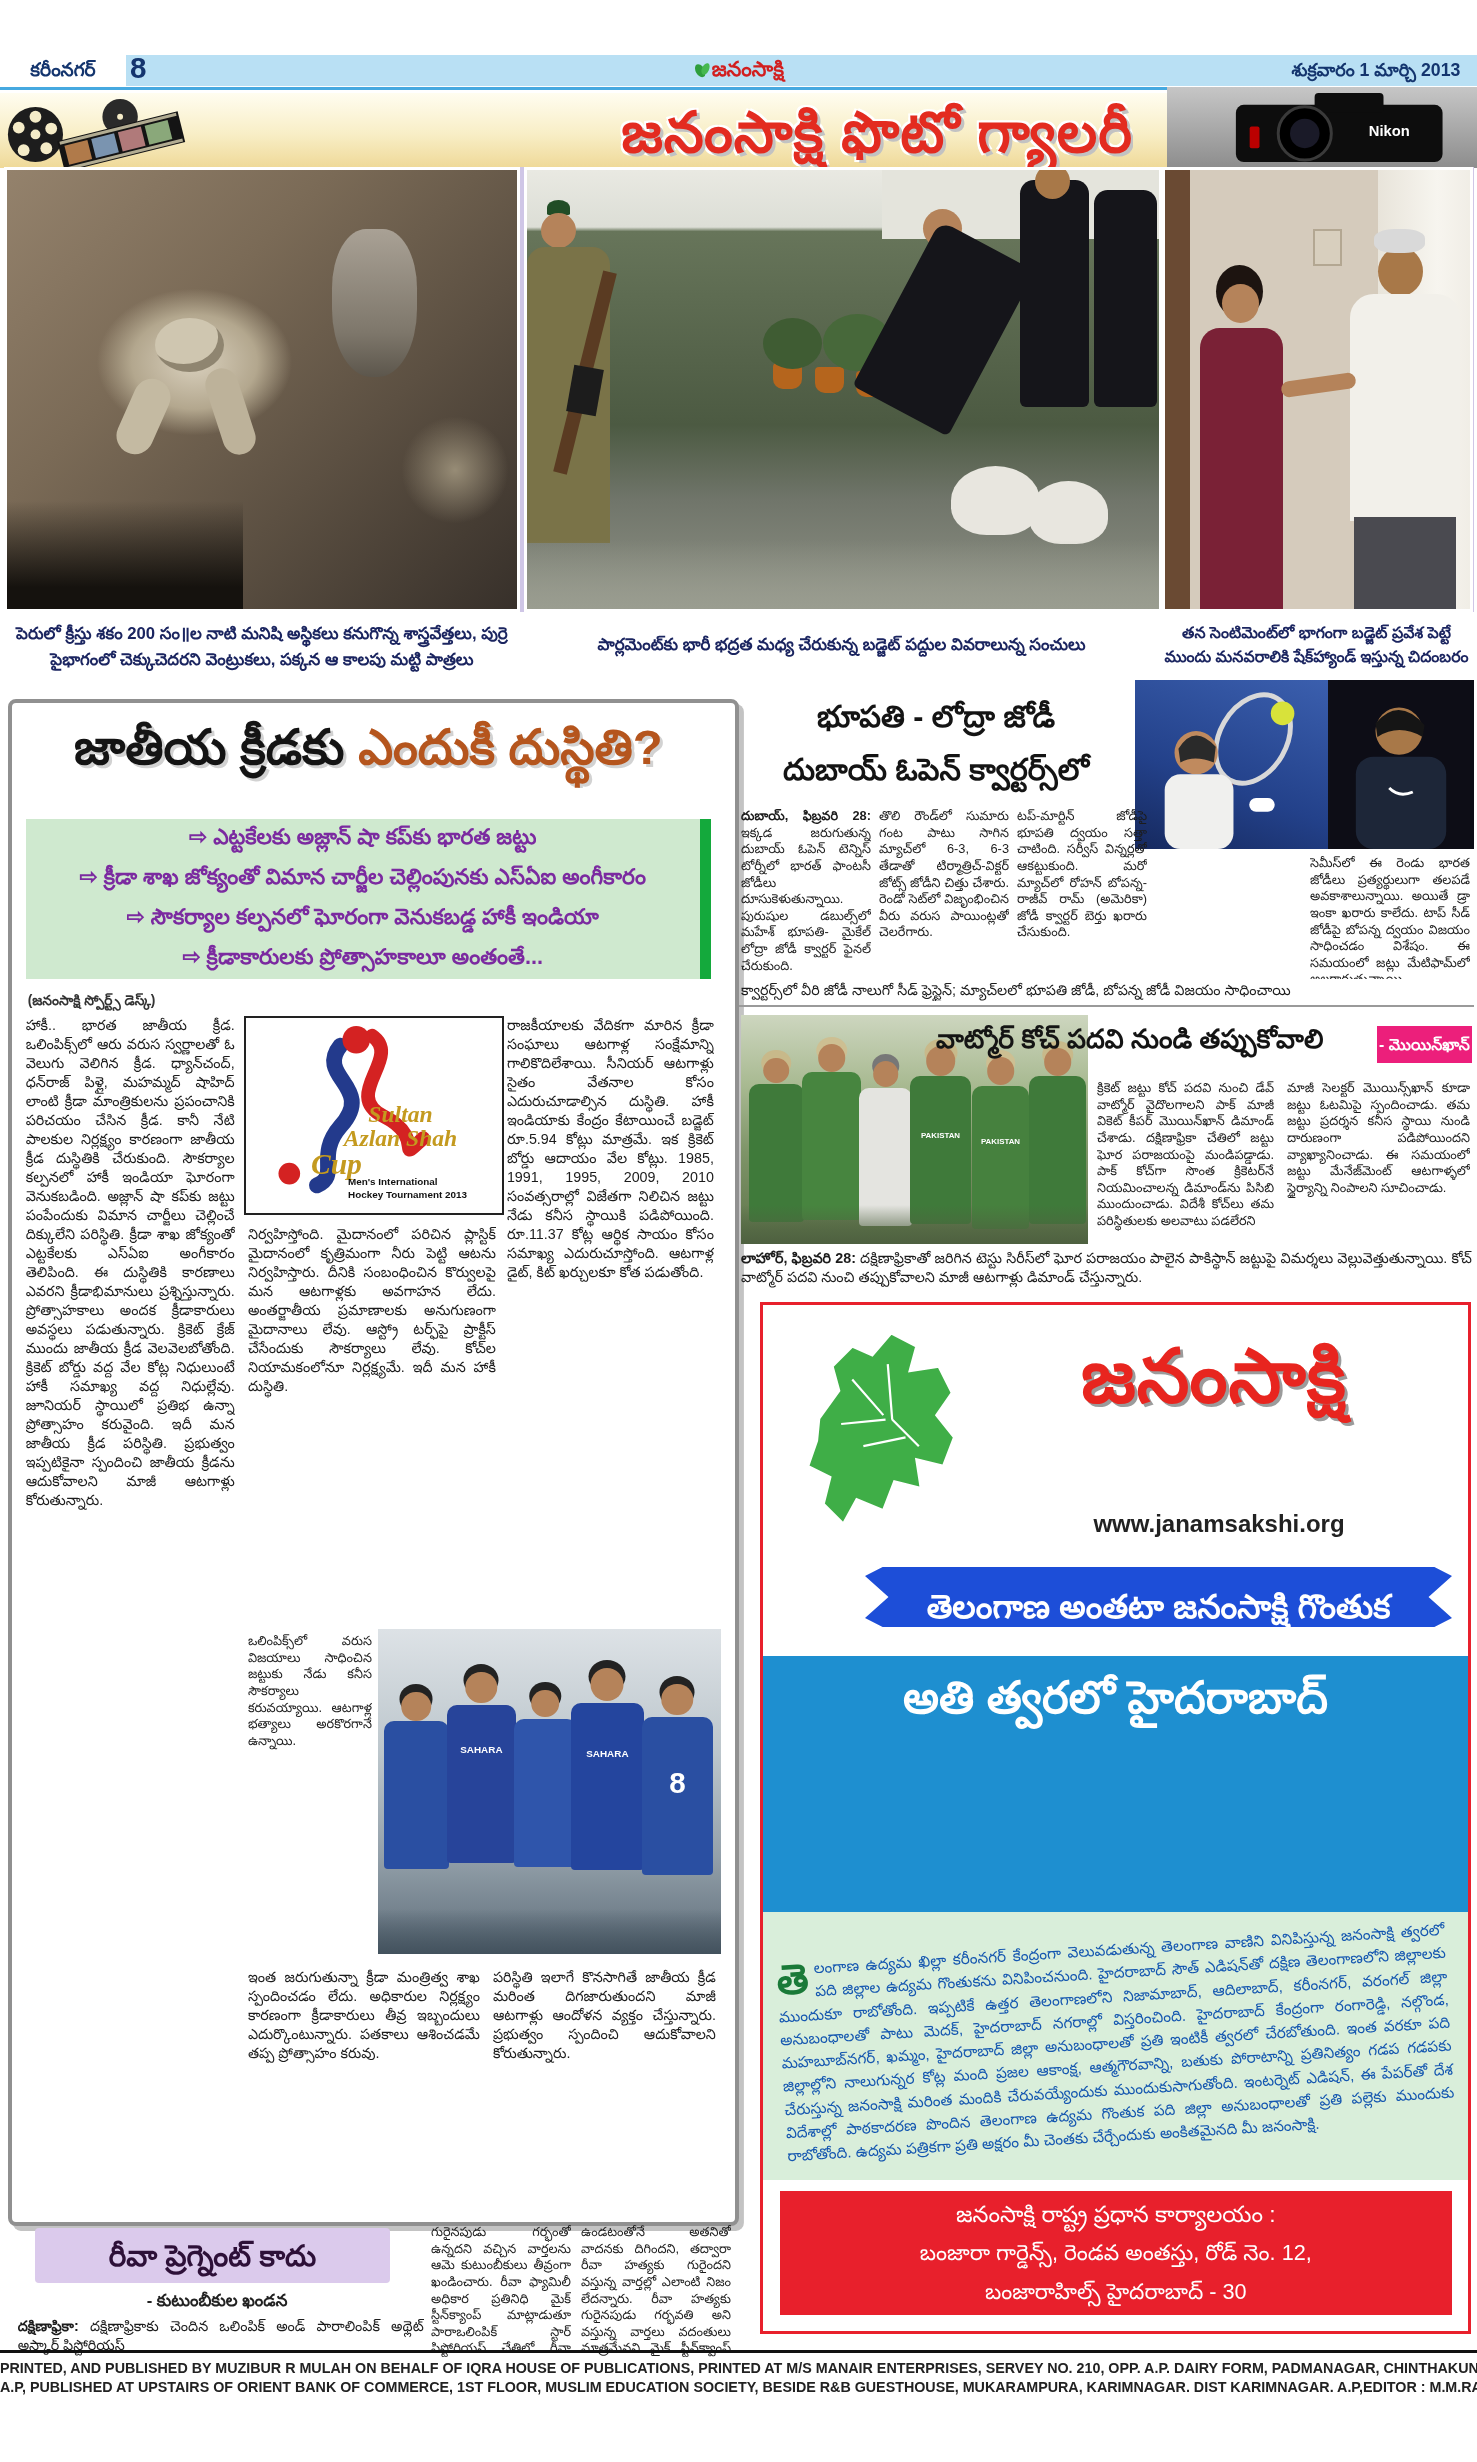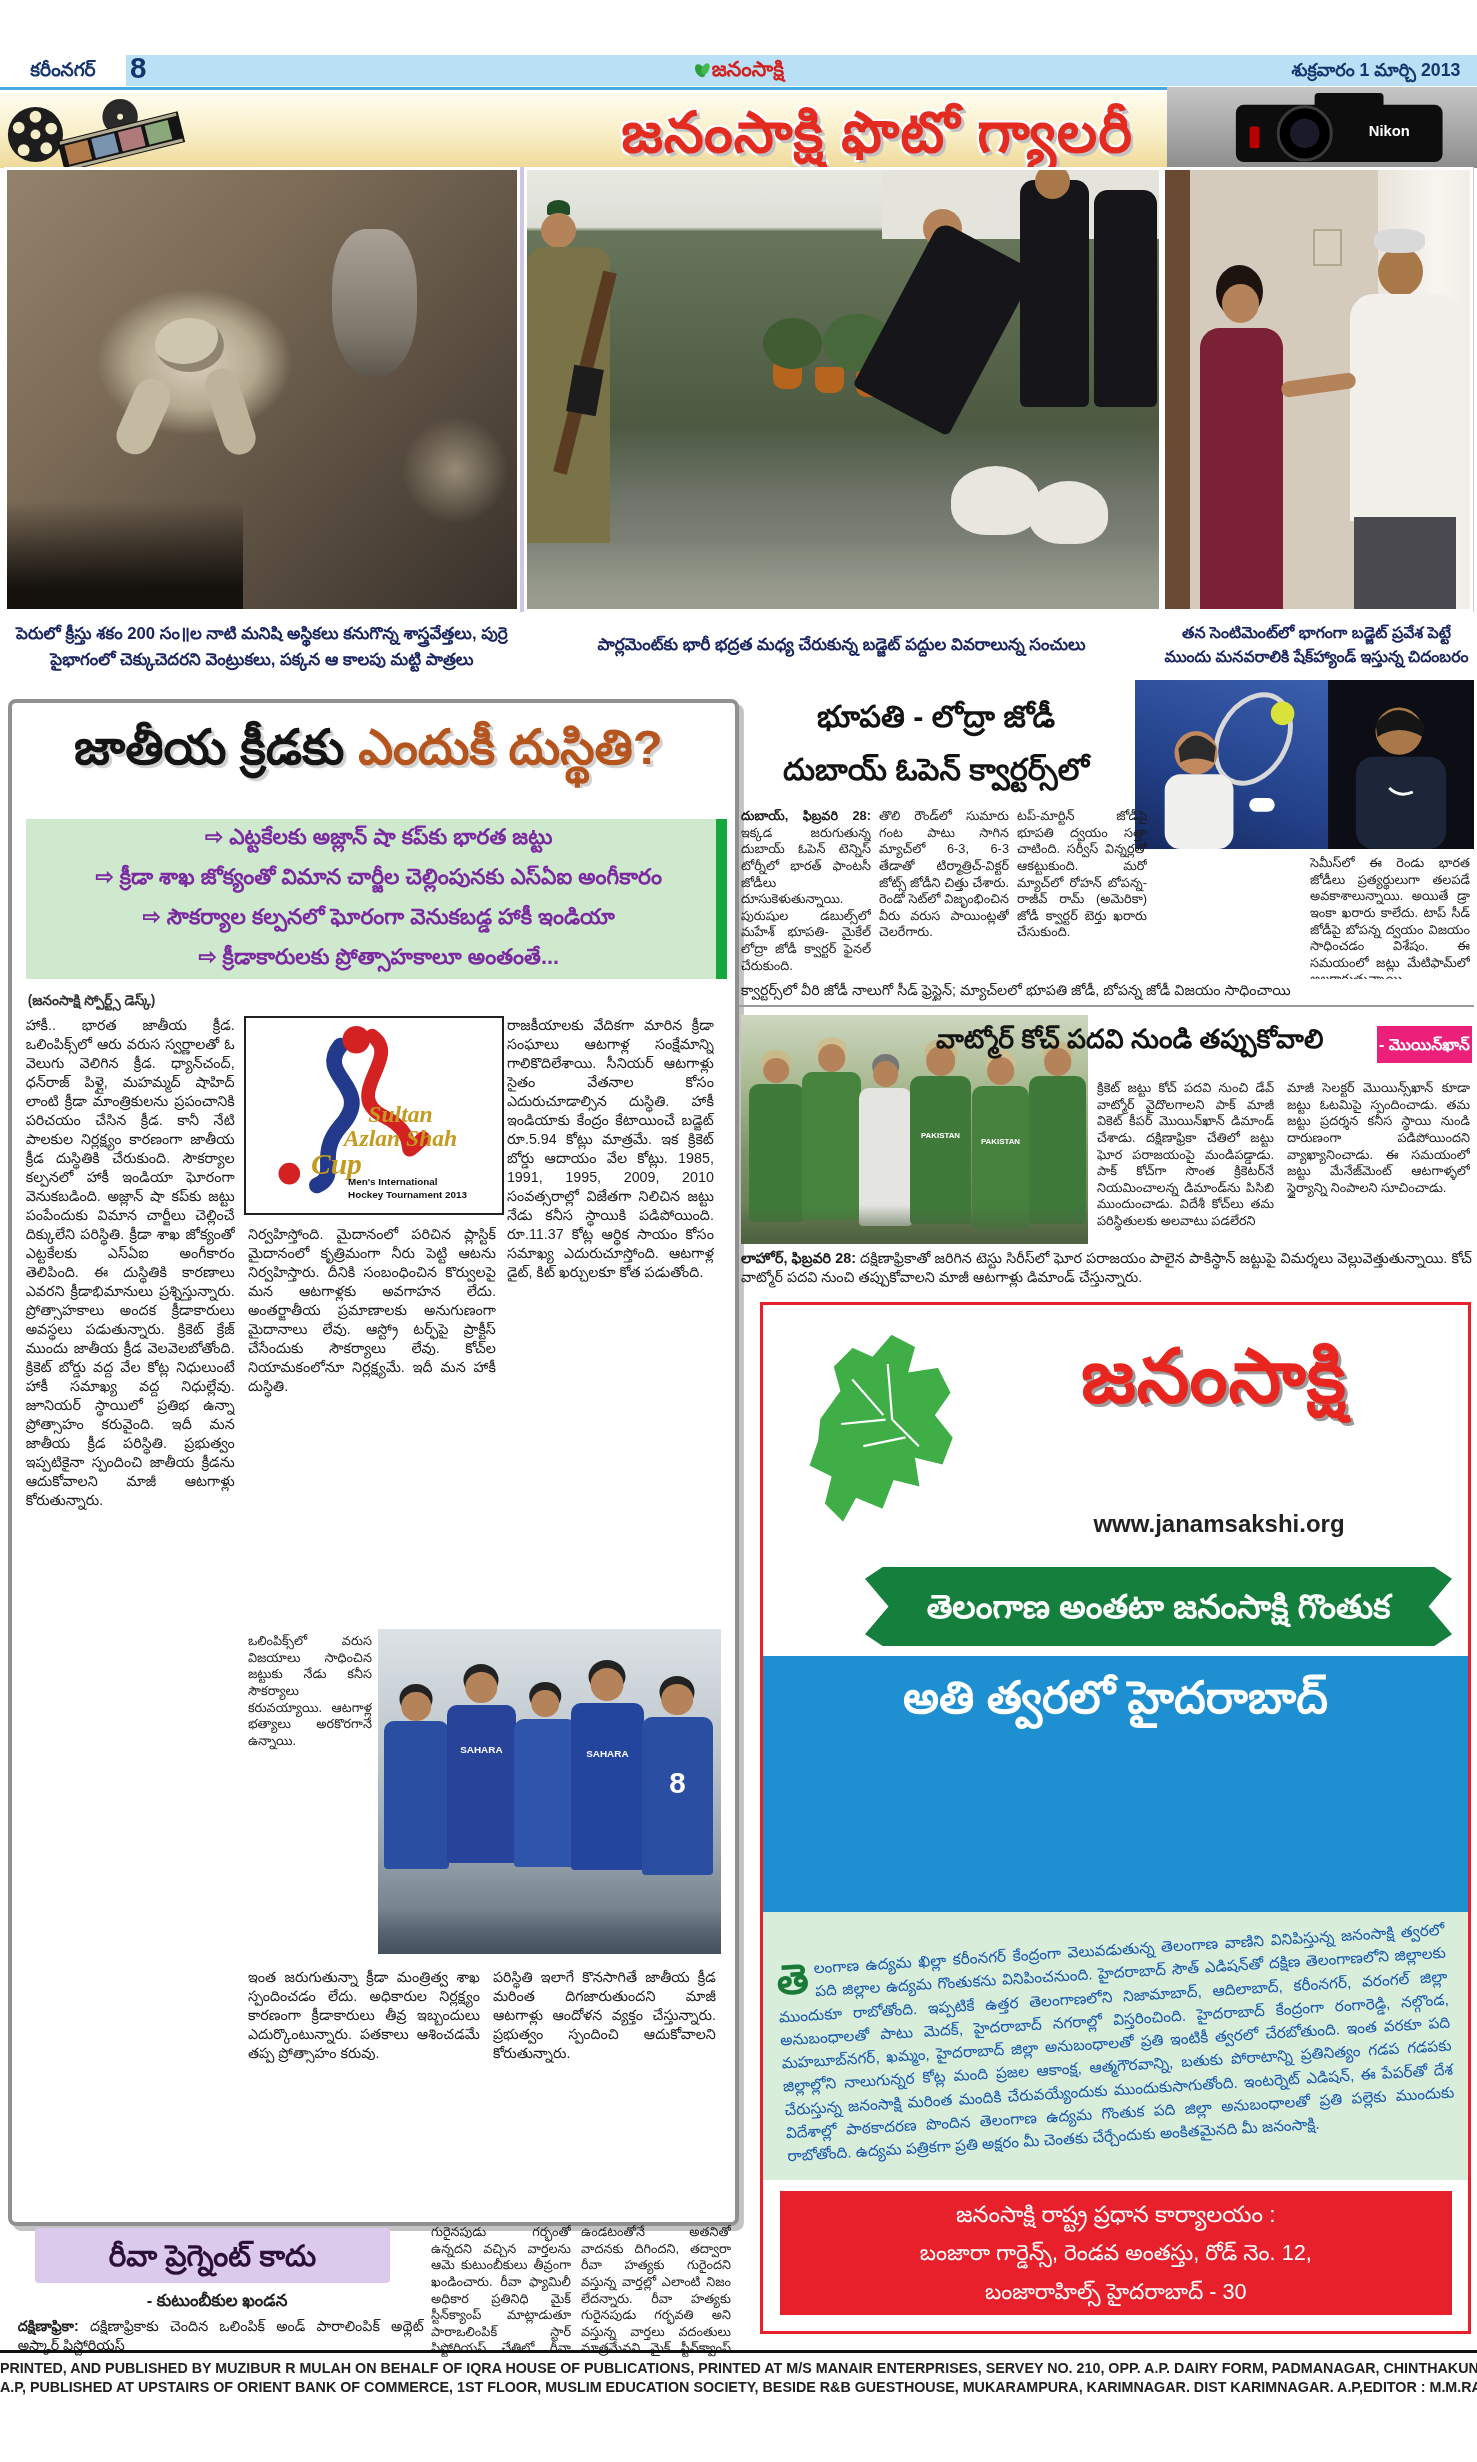--- a/index.html
+++ b/index.html
@@ -42,21 +42,21 @@
   #cap3{left:1162px;top:621px;width:309px;font-size:15.8px;}
 
   
   .sports-box{left:7.9px;top:699px;width:723px;height:1519px;border:4.9px solid #909090;border-radius:8px;
       box-shadow:4.9px 4.9px 0 #c3c3c3;background:#fff;}
   .sports-headline{left:0;top:15.8px;width:713px;text-align:center;font-size:49px;font-weight:bold;
       white-space:nowrap;overflow:hidden;text-shadow:3px 3px 0 #d2d2d2;color:#141414;}
   .sports-headline .accent{color:#b5551d;}
   .bullet-box{left:13.8px;top:116px;width:674px;height:160px;background:#cfe9cf;border-right:11.8px solid #14a93c;
       display:flex;flex-direction:column;justify-content:space-around;align-items:center;
-      color:#7b2aa0;font-weight:bold;font-size:21.7px;padding-left:16px;}
+      color:#7b2aa0;font-weight:bold;font-size:21.7px;}
   .bullet-box div{white-space:nowrap;overflow:hidden;max-width:650px;}
   .sports-byline{left:15.8px;top:290px;font-size:13.8px;font-weight:bold;color:#333;}
   .news{font-size:14.3px;line-height:1.33;color:#1c1c1c;}
   .small-news{font-size:12.8px;line-height:1.3;color:#1c1c1c;}
   .lead-label{font-weight:bold;}
 
   .azlan-logo{left:232px;top:313px;width:256px;height:195px;background:#fff;border:2px solid #222;overflow:hidden;}
   .azlan-script{position:absolute;right:7.9px;top:85px;width:187px;text-align:center;color:#c49a1f;
       font-family:"Liberation Serif",serif;font-style:italic;font-weight:bold;line-height:1.0;}
   .azlan-sub{position:absolute;right:5.9px;bottom:11.8px;width:148px;color:#111;font-size:9.9px;font-weight:bold;line-height:1.25;text-align:left;}
@@ -95,21 +95,21 @@
   .cricket-badge{left:1377px;top:1026px;width:95px;height:37px;background:#ec1f7b;color:#fff;
       font-size:15.8px;font-weight:bold;text-align:center;line-height:37px;white-space:nowrap;overflow:hidden;}
   .cricket-lead{left:741px;top:1249px;width:731px;height:49px;}
 
   
   .ad-box{left:760px;top:1302px;width:705px;height:1026px;border:3.9px solid #e8202c;background:#fff;}
   .ad-logo{left:197px;top:27.6px;width:508px;text-align:center;font-size:75px;font-weight:bold;color:#e8251f;
       white-space:nowrap;overflow:hidden;letter-spacing:1px;
       text-shadow:3px 3px 0 #9b9b9b,-2px -2px 0 #fff,2px -2px 0 #fff,-2px 2px 0 #fff,2px 2px 0 #fff;}
   .ad-url{left:207px;top:205px;width:498px;text-align:center;font-size:24px;font-weight:bold;color:#222;}
-  .ad-ribbon{left:102px;top:262px;width:587px;height:79px;background:#15803d;color:#fff;
+  .ad-ribbon{left:102px;top:262px;width:587px;height:60px;background:#1d4ed8;color:#fff;
       font-size:33px;font-weight:bold;text-align:center;line-height:79px;white-space:nowrap;overflow:hidden;
       clip-path:polygon(3% 0,97% 0,100% 15%,96% 50%,100% 85%,97% 100%,3% 100%,0 85%,4% 50%,0 15%);}
   .ad-blue{left:0;top:351px;width:705px;height:256px;background:#1e8fd0;}
   .ad-blue div{margin-top:15.8px;text-align:center;color:#fff;font-size:45px;font-weight:bold;white-space:nowrap;overflow:hidden;}
   .ad-green{left:0;top:607px;width:705px;height:268px;background:#d9eeda;overflow:hidden;}
   .ad-green-inner{position:absolute;left:17.7px;right:17.7px;top:25.6px;transform:rotate(-3.5deg);
       color:#1557b0;font-size:15.3px;line-height:1.52;font-weight:500;text-align:justify;}
   .drop-cap{float:left;font-size:41px;line-height:0.9;font-weight:bold;color:#1a7a38;margin:3.9px 5.9px 0 0;}
   .ad-office{left:13.8px;top:883px;width:678px;height:130px;background:#e8202c;
       box-shadow:inset 0 0 0 3px #ffffff;color:#fff;font-weight:normal;text-align:center;}

